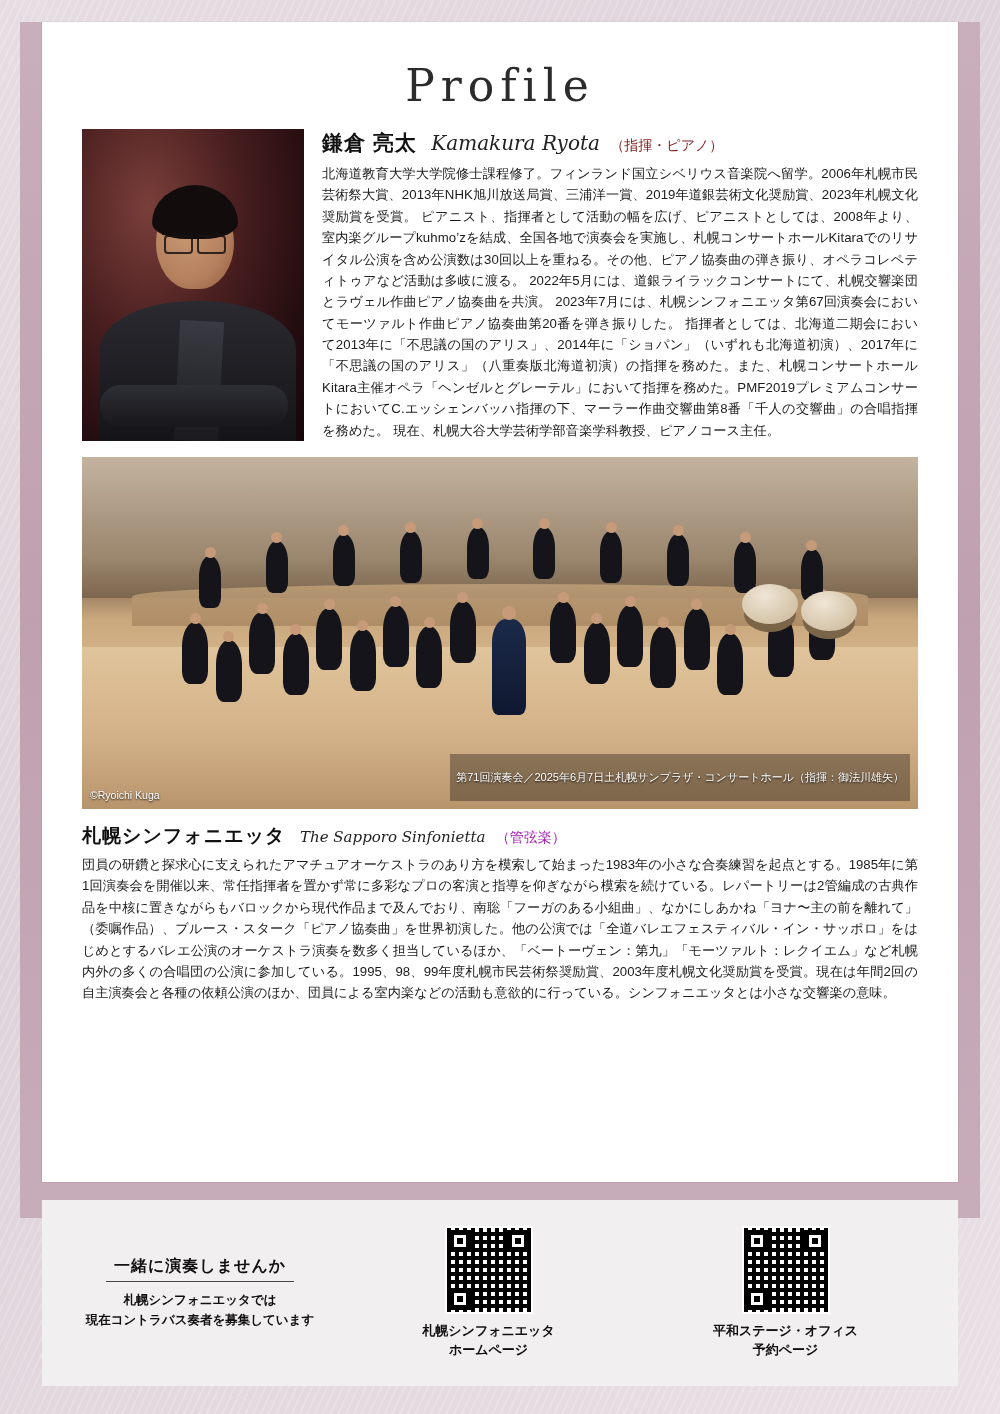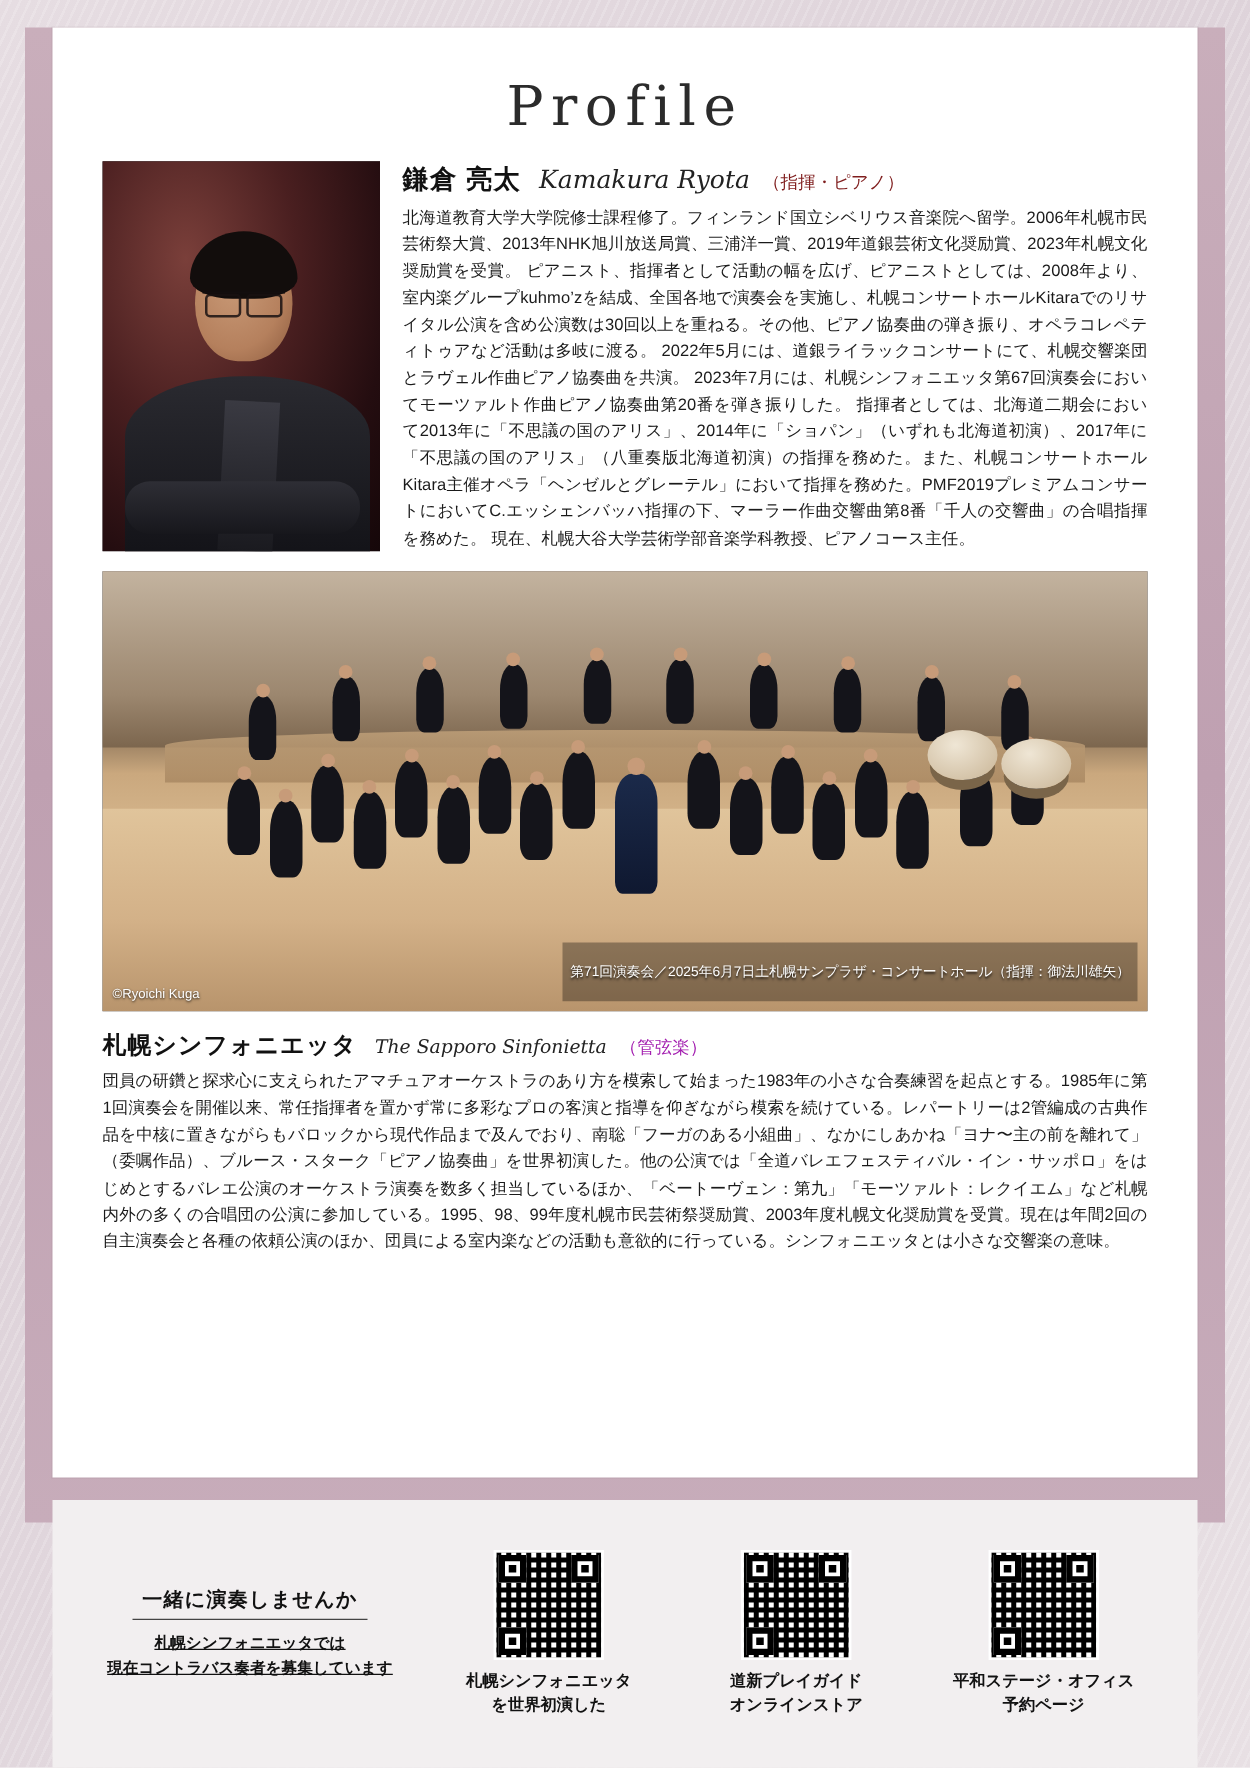--- a/index.html
+++ b/index.html
@@ -275,21 +275,21 @@
     font-size: 13.2px;
     line-height: 1.62;
     color: #1a1a1a;
     text-align: justify;
   }
 
   .footer {
     position: relative;
     margin: 18px auto 0 auto;
     width: 916px;
-    height: 214px;
+    height: 186px;
     background: #f2eff0;
     box-sizing: border-box;
     display: flex;
     align-items: center;
     padding: 0 24px;
   }
   .recruit {
     width: 268px;
     text-align: center;
     padding-right: 6px;
@@ -302,21 +302,20 @@
     display: inline-block;
     padding: 0 8px 4px 8px;
     margin-bottom: 8px;
     letter-spacing: 1px;
   }
   .recruit-line {
     font-size: 12.5px;
     color: #111;
     line-height: 1.6;
     font-weight: 700;
-    text-decoration: underline;
   }
   .qr-group {
     flex: 1 1 auto;
     display: flex;
     justify-content: space-around;
     align-items: flex-start;
   }
   .qr-item {
     text-align: center;
     width: 190px;
@@ -461,32 +460,23 @@
 
     <div class="qr-group">
 
       <div class="qr-item">
         <div class="qr">
           <span class="eye tl"></span>
             <span class="eye tr"></span>
             <span class="eye bl"></span>
         </div>
         <div class="qr-label">札幌シンフォニエッタ</div>
-        <div class="qr-label">を世界初演した</div>
+        <div class="qr-label">ホームページ</div>
       </div>
 
-      <div class="qr-item">
-        <div class="qr">
-          <span class="eye tl"></span>
-            <span class="eye tr"></span>
-            <span class="eye bl"></span>
-        </div>
-        <div class="qr-label">道新プレイガイド</div>
-        <div class="qr-label">オンラインストア</div>
-      </div>
 
       <div class="qr-item">
         <div class="qr">
           <span class="eye tl"></span>
             <span class="eye tr"></span>
             <span class="eye bl"></span>
         </div>
         <div class="qr-label">平和ステージ・オフィス</div>
         <div class="qr-label">予約ページ</div>
       </div>

